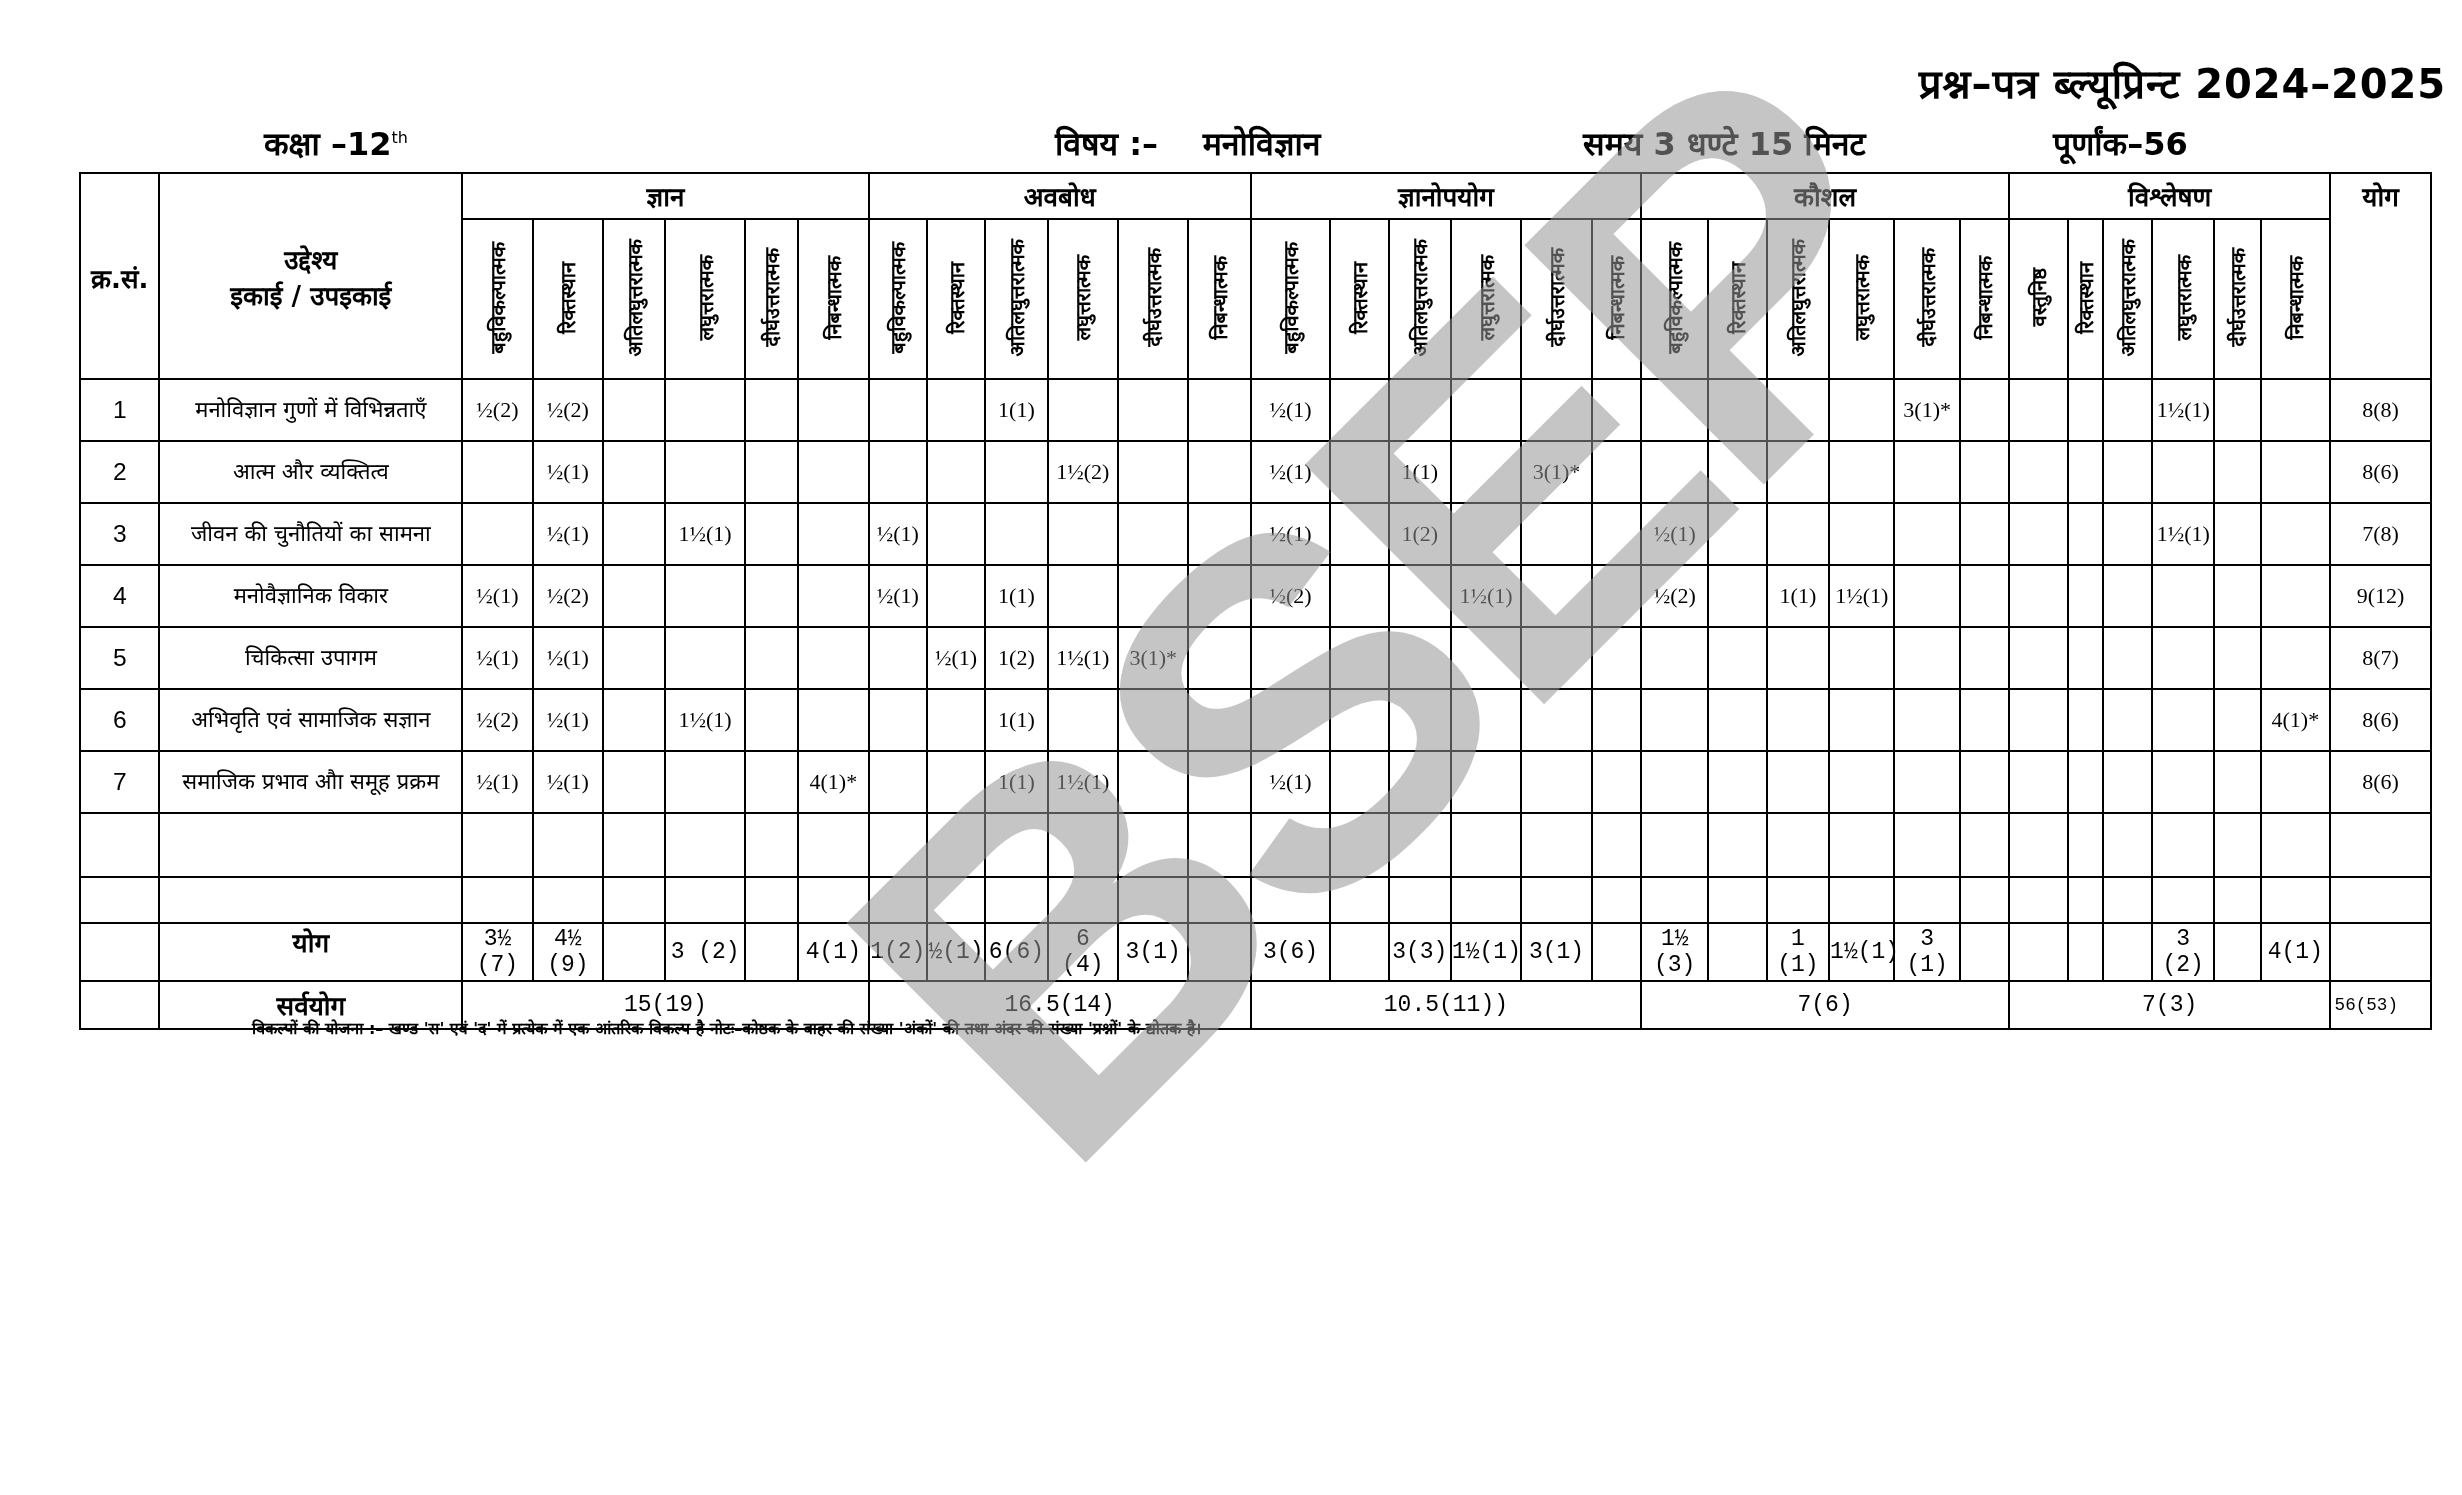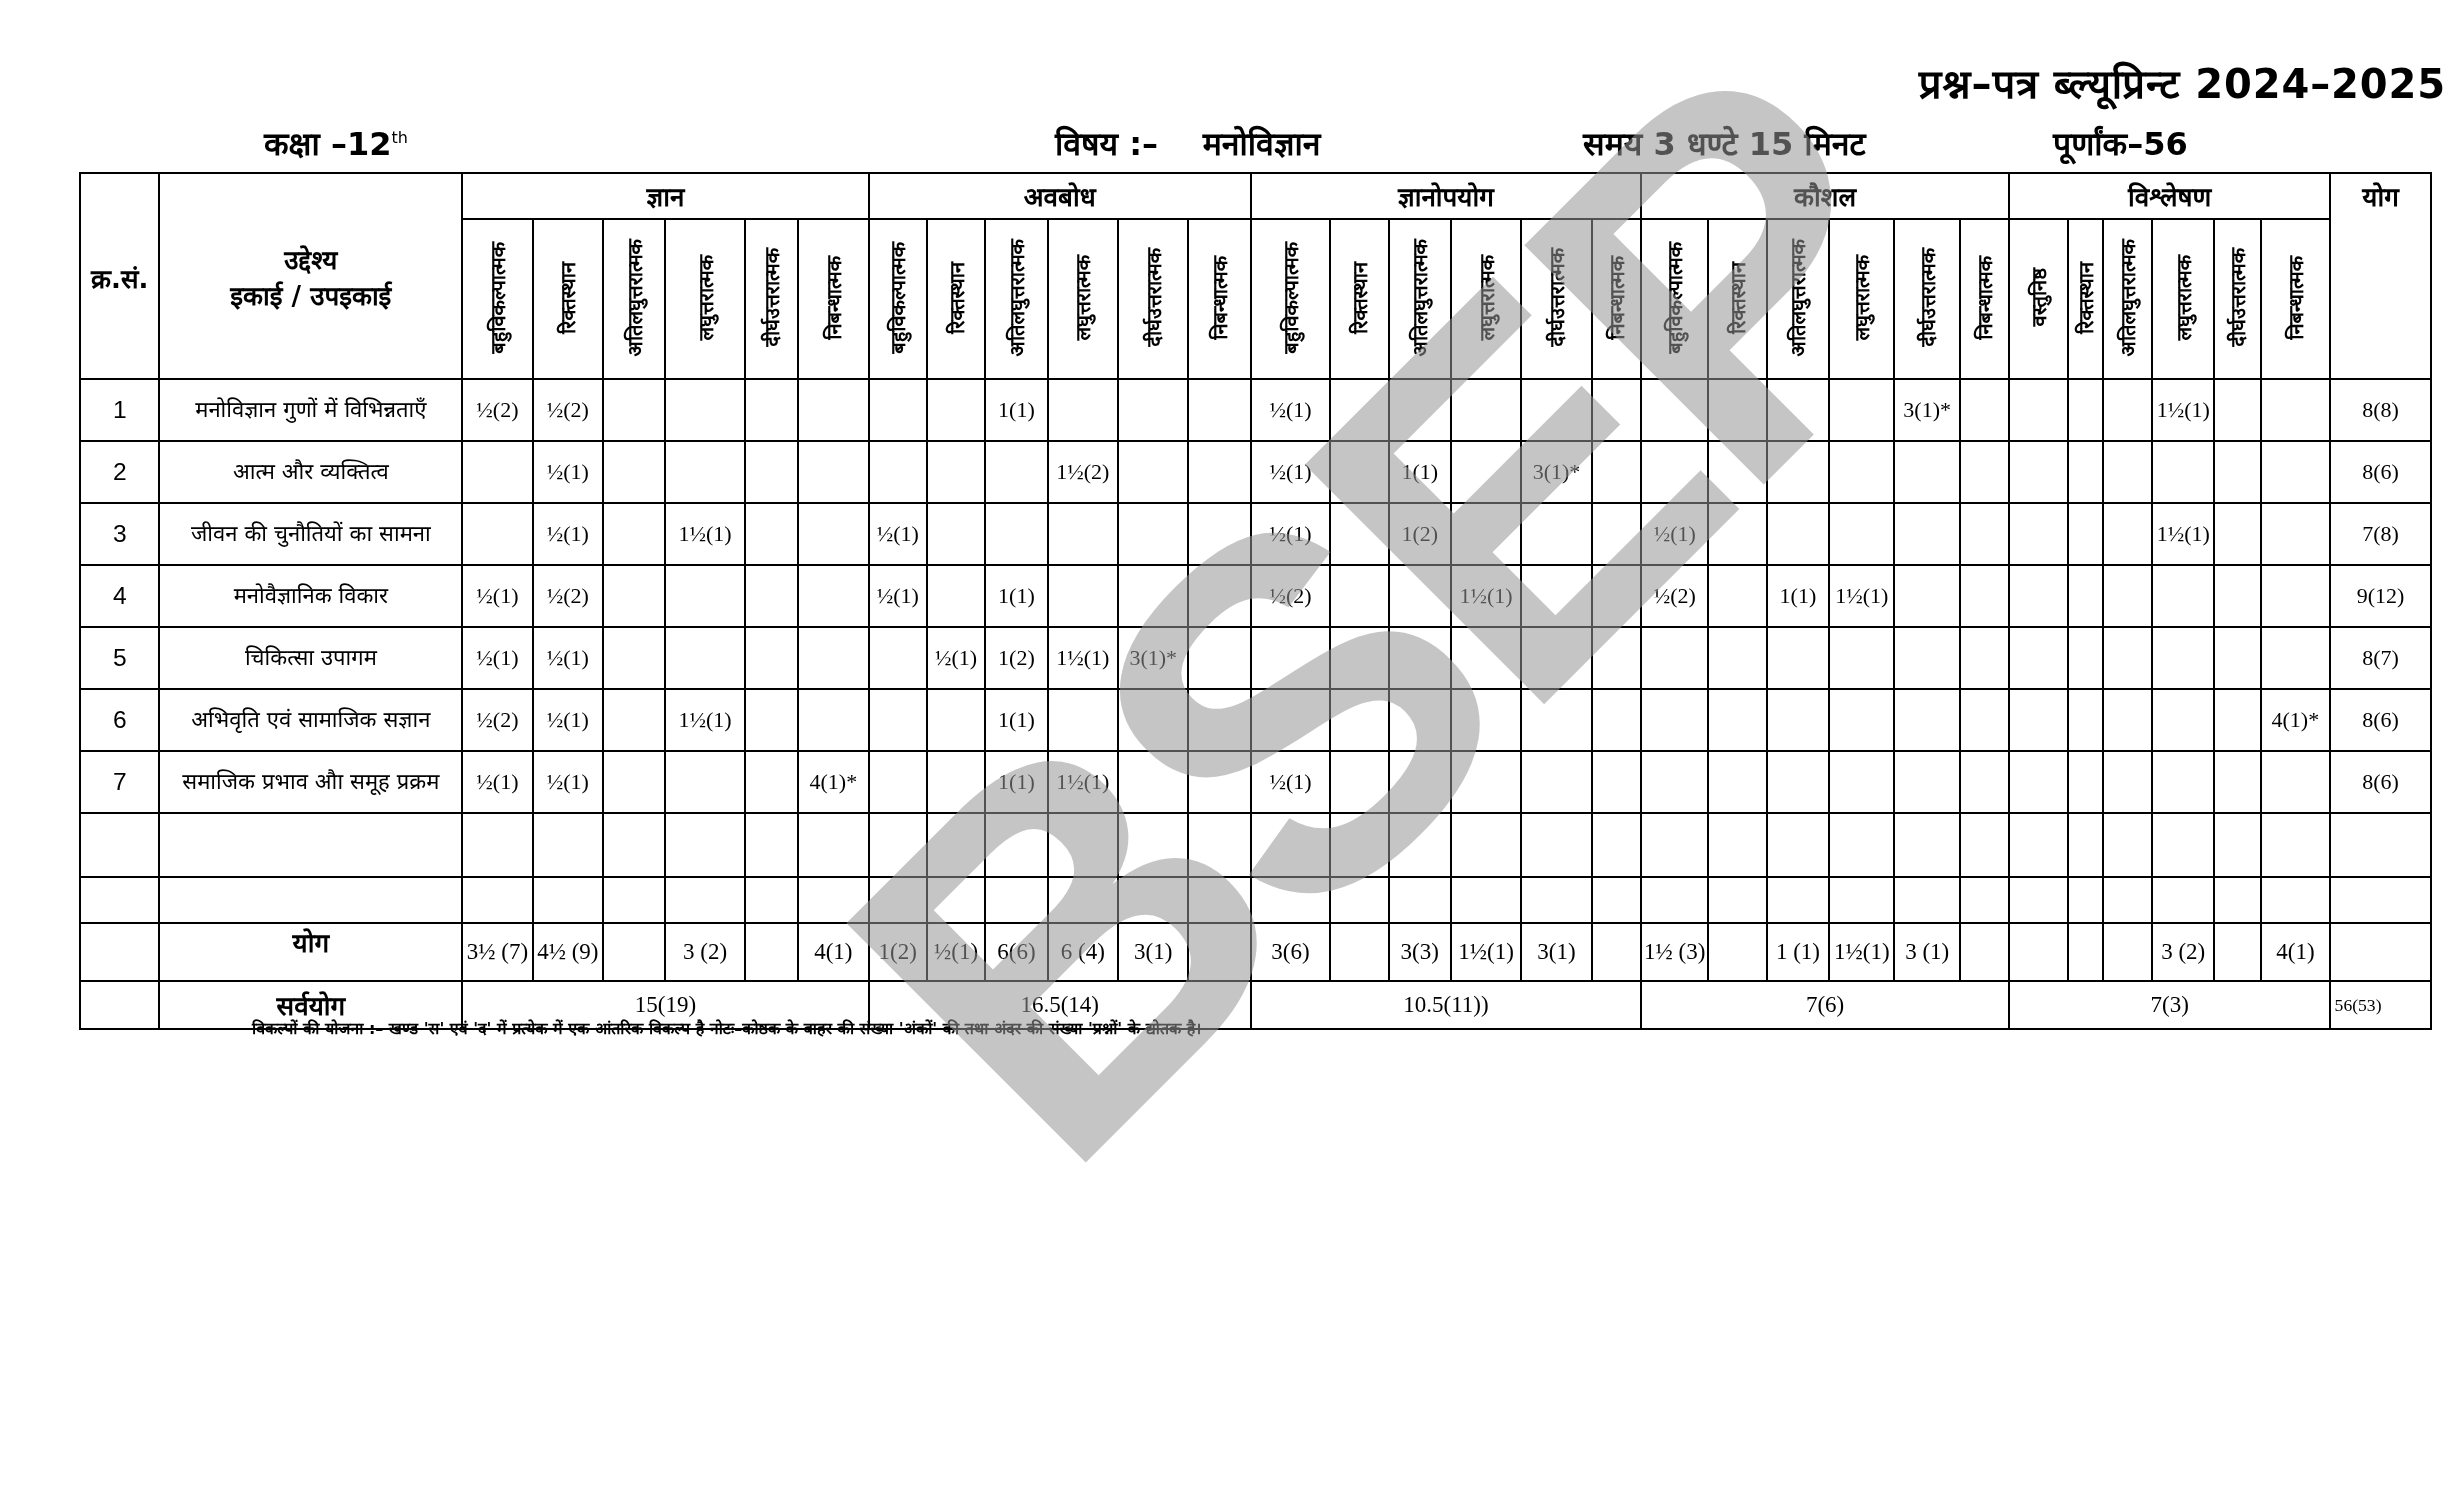--- a/index.html
+++ b/index.html
@@ -12,21 +12,21 @@
   table.bp { position: absolute; left: 79px; top: 172px; border-collapse: collapse; table-layout: fixed; width: 2353px; }
   table.bp td, table.bp th { border: 2.6px solid #000; padding: 0; text-align: center; vertical-align: middle; }
   th.grp { height: 44px; font-size: 26px; font-weight: bold; font-family: Liberation Sans, sans-serif; }
   th.hd-left { font-size: 26px; font-weight: bold; vertical-align: top; font-family: "DejaVu Sans", sans-serif; }
   th.sub { height: 158px; font-weight: normal; }
   .vtext { writing-mode: vertical-rl; transform: rotate(180deg); font-size: 20px; white-space: nowrap;
            font-family: "DejaVu Sans", sans-serif; font-weight: bold; display: inline-block; }
   td.sn { font-size: 24.6px; vertical-align: top; padding-top: 8.8px; }
   td.unit { text-align: left; font-size: 22px; vertical-align: top; padding: 3.5px 8.8px; line-height: 1.3; font-family: "DejaVu Sans", sans-serif; }
   td.cell { font-family: "Liberation Serif", serif; font-size: 22px; }
-  td.total-cell { font-family: Liberation Serif, serif; font-size: 23px; margin-left: 40px; }
+  td.total-cell { font-family: Liberation Mono, monospace; font-size: 23px; margin-left: 40px; }
   tr.data-row { height: 62px; }
   tr.empty-row td { height: 62px; }
   tr.empty-row2 td { height: 44px; }
   tr.total-row td { height: 56px; }
   tr.grand-row td { height: 46px; }
   td.label-bold { font-size: 26px; font-weight: bold; font-family: "DejaVu Sans", sans-serif; }
   .notes { position: absolute; left: 252px; top: 1008px; font-size: 16px; font-weight: bold; font-family: "DejaVu Sans", sans-serif; line-height: 42px; }
   .watermark { position: absolute; left: 756px; top: 334px; font-size: 492px; font-weight: bold; color: rgba(150,150,150,0.55);
                transform: rotate(-45deg); transform-origin: center; pointer-events: none; font-family: "Liberation Sans", sans-serif;
                letter-spacing: -17.6px; }

